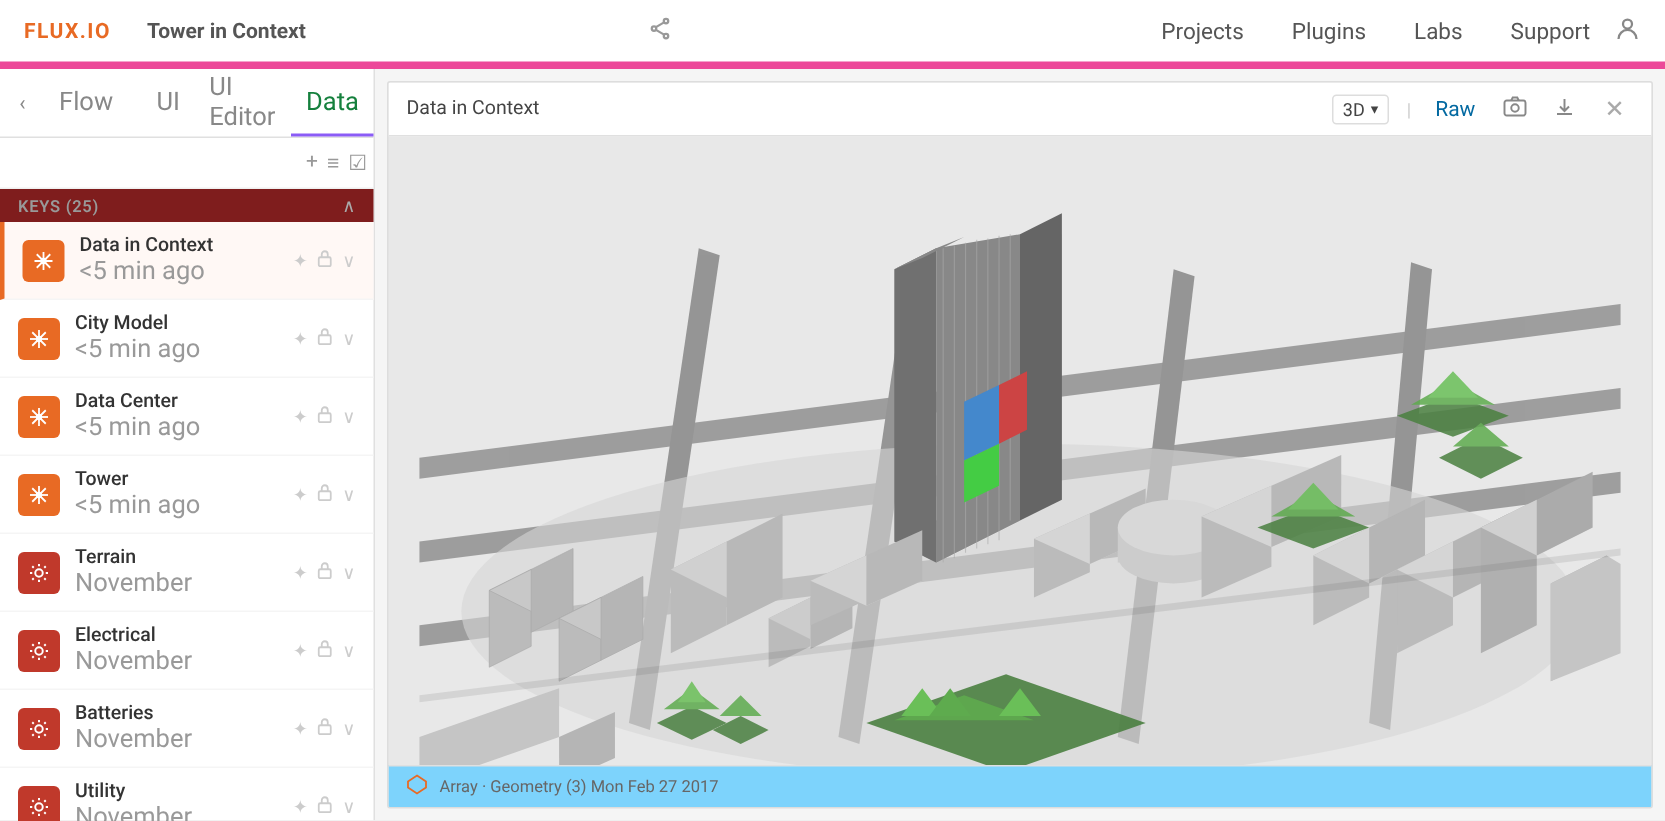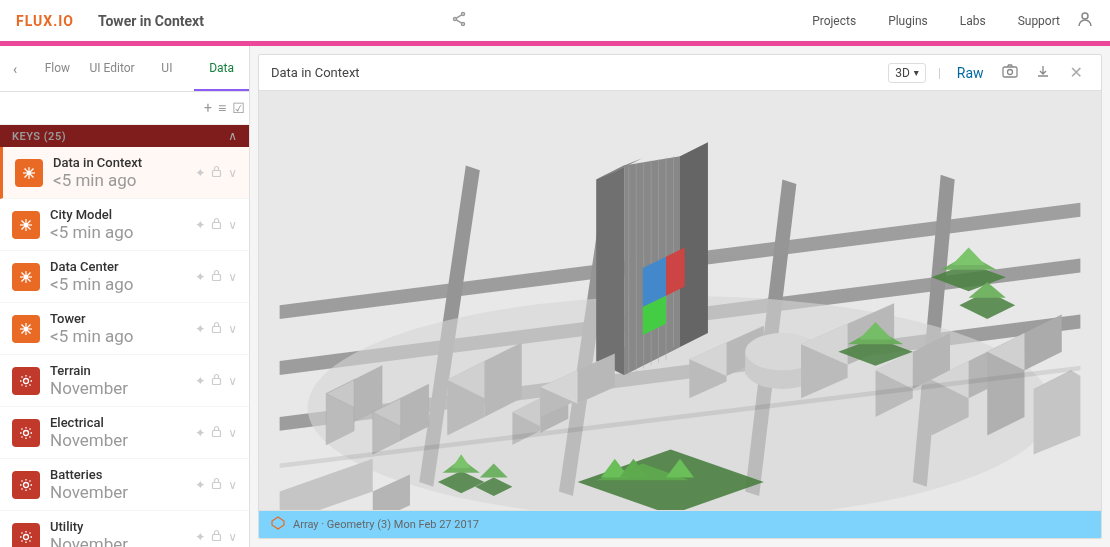--- a/index.html
+++ b/index.html
@@ -8,32 +8,32 @@
     
     .top-nav {
       display: flex; align-items: center; background: #fff; border-bottom: 5px solid #ec4899;
       height: 46px; padding: 0 16px; flex-shrink: 0;
     }
     .logo { font-weight: 700; font-size: 14px; letter-spacing: 1px; color: #333; margin-right: 24px; }
     .logo span { color: #e86a24; }
     .project-title { font-size: 14px; color: #555; flex: 1; font-weight: bold; }
     .share-icon { color: #888; font-size: 16px; margin-left: 8px; cursor: pointer; }
     .nav-links { display: flex; gap: 32px; align-items: center; }
-    .nav-link { font-size: 12px; color: #555; cursor: pointer; text-decoration: none; }
+    .nav-link { font-size: 15px; color: #555; cursor: pointer; text-decoration: none; }
     .user-icon { color: #888; font-size: 16px; margin-left: 16px; cursor: pointer; }
 
     
     .main { display: flex; flex: 1; overflow: hidden; }
 
     
     .sidebar { width: 250px; background: #fff; border-right: 1px solid #e0e0e0; display: flex; flex-direction: column; flex-shrink: 0; }
 
     
     .sidebar-tabs { display: flex; border-bottom: 1px solid #e0e0e0; height: 46px; align-items: stretch; }
-    .sidebar-tab { flex: 1; display: flex; align-items: center; justify-content: center; font-size: 12px; color: #888; cursor: pointer; border-bottom: 2px solid transparent; }
+    .sidebar-tab { flex: 1; display: flex; align-items: center; justify-content: center; font-size: 17px; color: #888; cursor: pointer; border-bottom: 2px solid transparent; }
     .sidebar-tab.active { color: #15803d; border-bottom: 2px solid #8b5cf6; }
     .sidebar-tab-back { width: 30px; display: flex; align-items: center; justify-content: center; color: #888; cursor: pointer; font-size: 14px; }
 
     
     .sidebar-search { padding: 8px 12px; display: flex; align-items: center; gap: 8px; border-bottom: 1px solid #f0f0f0; }
     .sidebar-search input { flex: 1; border: none; outline: none; font-size: 13px; color: #333; background: transparent; }
     .sidebar-search-actions { display: flex; gap: 6px; margin-left: auto; color: #999; font-size: 14px; }
     .sidebar-search-actions span { cursor: pointer; }
 
     
@@ -113,22 +113,22 @@
   </span>
 </div>
 
 <div class="main">
 
   <div class="sidebar">
 
     <div class="sidebar-tabs">
       <div class="sidebar-tab-back">‹</div>
       <div class="sidebar-tab">Flow</div>
+      <div class="sidebar-tab">UI</div>
       <div class="sidebar-tab">UI Editor</div>
-      <div class="sidebar-tab">UI</div>
       <div class="sidebar-tab active">Data</div>
     </div>
 
     <div class="sidebar-search">
       <svg width="13" height="13" viewBox="0 0 13 13" fill="none" stroke="#bbb" stroke-width="1.5">
         <circle cx="5.5" cy="5.5" r="4"></circle>
           <line x1="8.5" y1="8.5" x2="12" y2="12"></line>
       </svg>
       <input type="text" placeholder="" style="">
       <div class="sidebar-search-actions">

